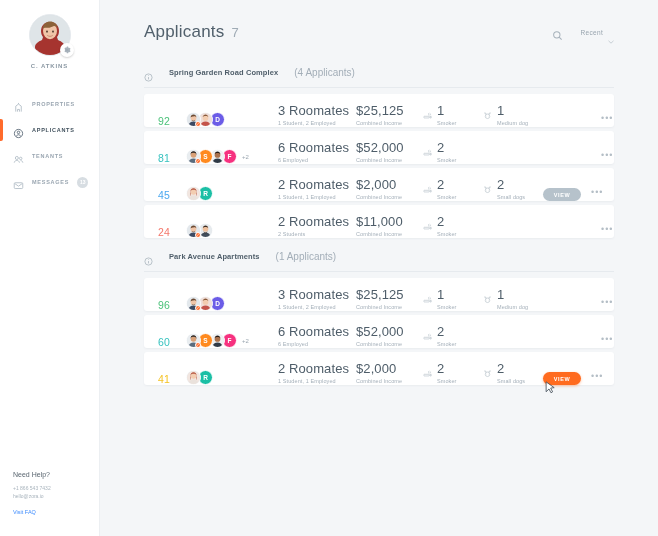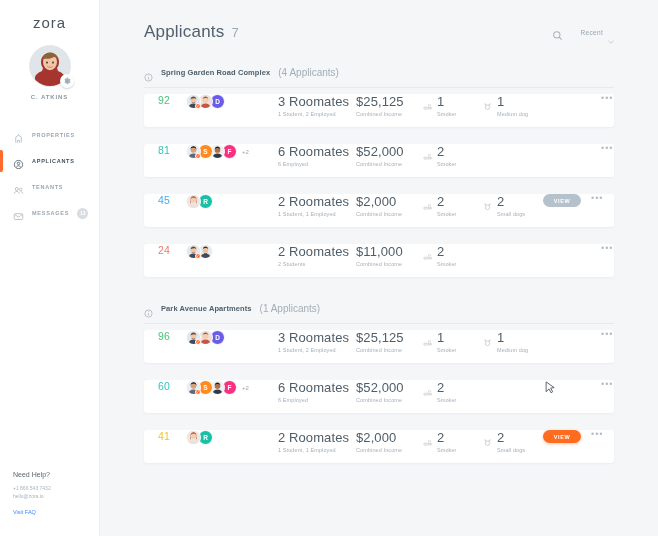--- a/index.html
+++ b/index.html
@@ -110,35 +110,35 @@
   .topbar-right { margin-left: auto; display: flex; align-items: center; gap: 18px; }
   .search-icon { width: 11px; height: 11px; color: #a7b2bb; cursor: pointer; }
   .sort-control { display: flex; align-items: center; gap: 5px; cursor: pointer; }
   .sort-label { font-size: 6.5px; color: #98a4ae; letter-spacing: .3px; }
   .chev { width: 6px; height: 4px; color: #b4bec6; }
 
   .content { padding: 12px 44px 0 44px; }
 
   .group { margin-bottom: 4px; }
   .group-head {
-    display: flex; align-items: center; gap: 8px;
+    display: flex; align-items: center; gap: 16px;
     padding: 9px 0 9px 0;
   }
   .info-icon { width: 9px; height: 9px; color: #9eabb5; flex: 0 0 9px; }
   .group-name { font-size: 7.5px; font-weight: 700; color: #4f5e6a; letter-spacing: .1px; }
   .group-count { font-size: 10px; color: #a3aeb8; font-weight: 400; }
   .group-rule { height: 1px; background: #e6eaee; margin-bottom: 6px; }
 
   .row {
     background: #fff;
     border-radius: 3px;
     height: 33px;
-    display: flex; align-items: flex-start;
+    display: flex; align-items: flex-end;
     padding: 0 12px 0 14px;
-    margin-bottom: 17px;
+    margin-bottom: 4px;
     box-shadow: 0 1px 2px rgba(40,60,80,.05);
   }
   .score {
     width: 22px; flex: 0 0 22px;
     font-size: 10.5px; font-weight: 400; letter-spacing: .2px;
   }
   .avatars { display: flex; align-items: center; margin-left: 6px; width: 92px; flex: 0 0 92px; }
   .av {
     width: 15px; height: 15px; border-radius: 50%;
     margin-right: -3px;
@@ -182,23 +182,20 @@
 
   .cursor { position: absolute; width: 11px; height: 14px; pointer-events: none; }
 </style>
 </head>
 <body>
 
 <div class="app">
 
   <aside class="sidebar">
 
-    <div class="brand">
-      <span>zora</span>
-    </div>
 
     <div class="profile">
       <div class="avatar-wrap">
         <div class="avatar-photo">
           <svg width="40" height="40" viewBox="0 0 40 40">
             <rect width="40" height="40" fill="#dfe5e8"></rect>
             <path d="M20 7c6 0 9 4 9 9 0 3-1 5-2 6l1 3c4 1.6 7 4 7 7v8H5v-8c0-3 3-5.4 7-7l1-3c-1-1-2-3-2-6 0-5 3-9 9-9z" fill="#a6342f"></path>
             <ellipse cx="20" cy="16" rx="7" ry="8.2" fill="#f0c5a8"></ellipse>
             <path d="M12.4 14.2c.6-5.4 4-7.8 7.8-7.8 3.6 0 7 2.2 7.6 7-1-1.6-2.6-2.6-4.4-2.2-2 .4-3.4 1.8-6 1.6-2-.2-3.6-.2-5 1.4z" fill="#8c6239"></path>
             <ellipse cx="17" cy="16.6" rx=".9" ry="1.1" fill="#4a3529"></ellipse>

